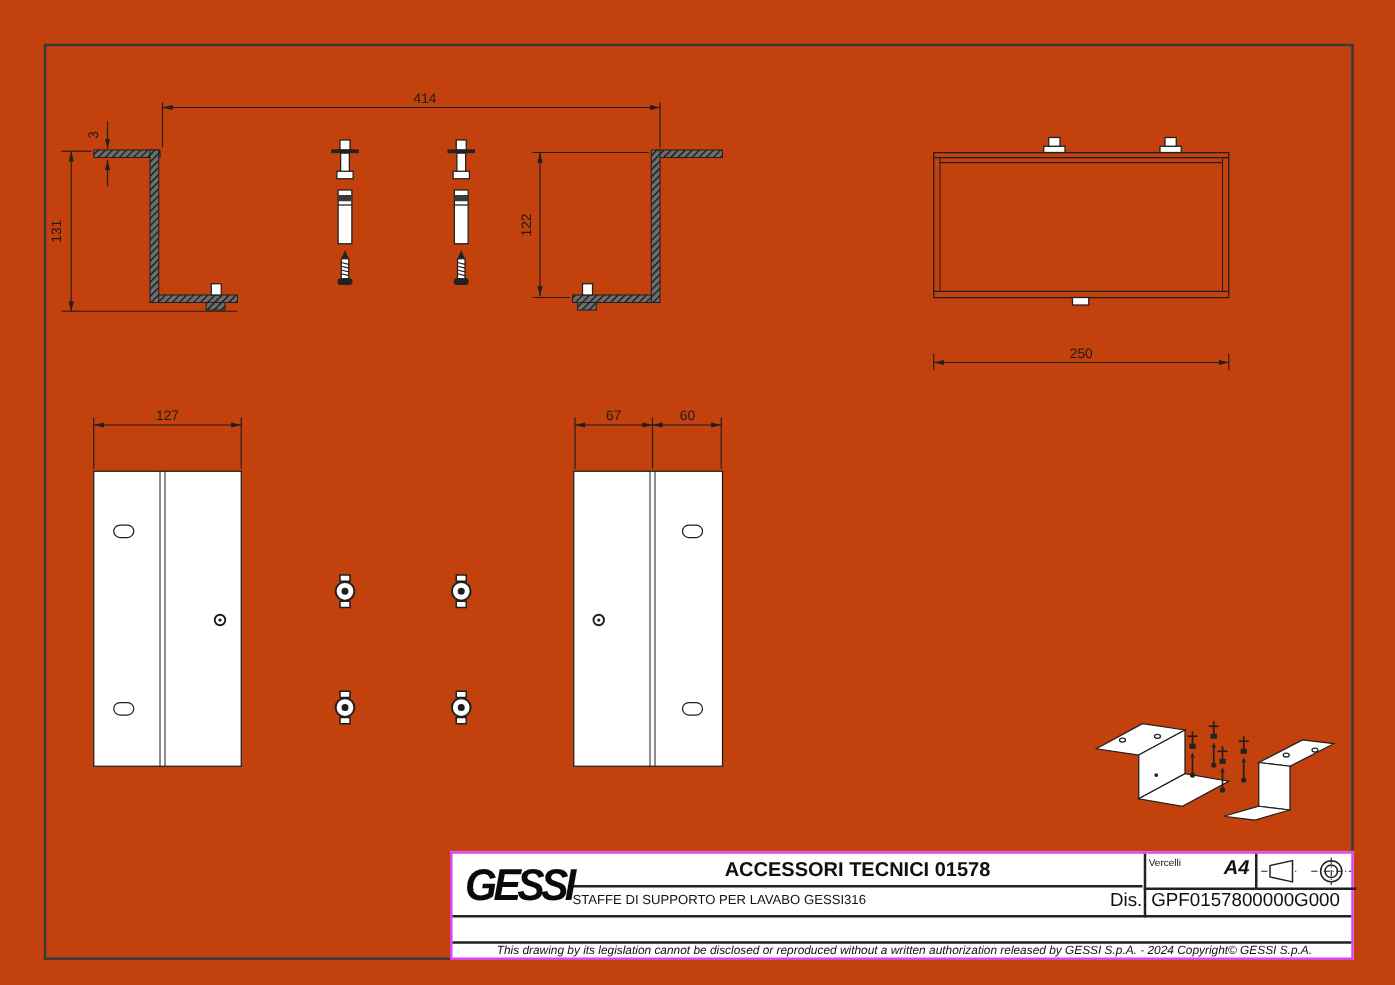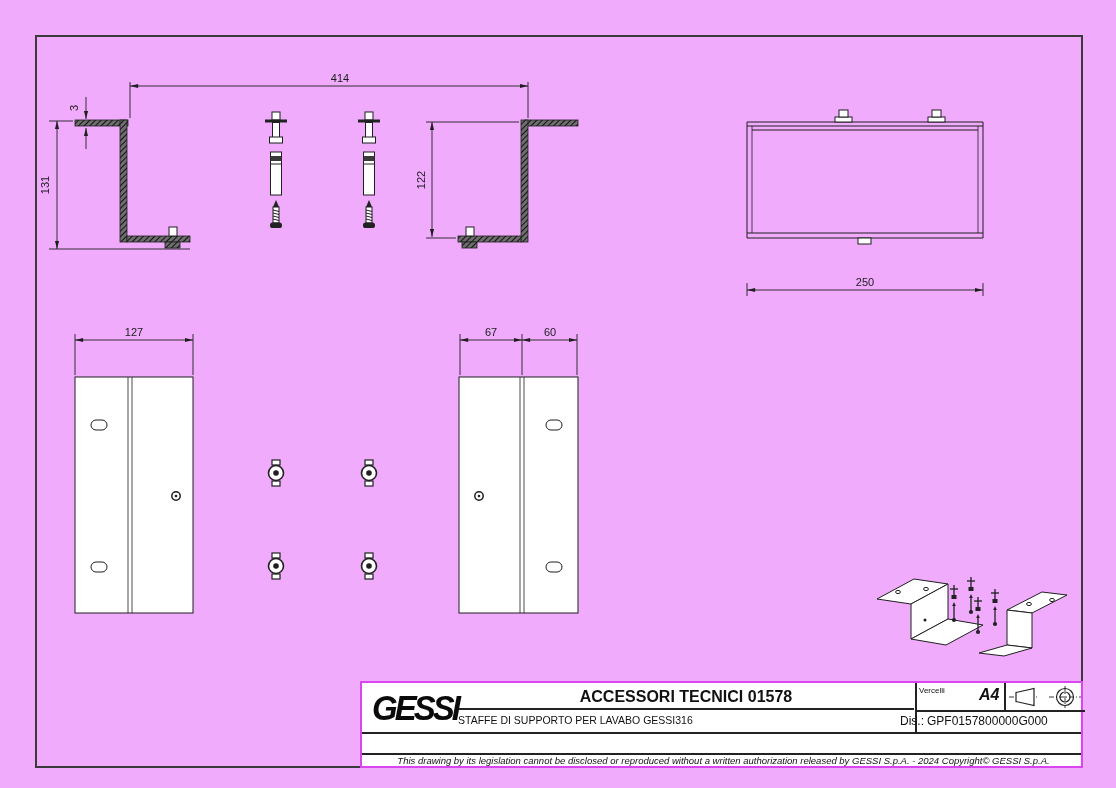--- a/index.html
+++ b/index.html
@@ -1,35 +1,35 @@
 <!DOCTYPE html>
 <html><head>
 <meta charset="utf-8">
 <style>
   html,body{margin:0;padding:0;background:#ffffff;}
   body{width:1116px;height:788px;font-family:"Liberation Sans",sans-serif;}
-  .canvas{position:relative;width:1116px;height:788px;background:#f0abfc;overflow:hidden;}
+  .canvas{position:relative;width:1116px;height:788px;background:#c2410c;overflow:hidden;}
   .frame{position:absolute;left:35px;top:35px;width:1048px;height:733px;border:2px solid #3a3a3a;box-sizing:border-box;}
   svg.draw{position:absolute;left:0;top:0;}
   svg text{fill:#1c1c1c;font-family:"Liberation Sans",sans-serif;font-size:11px;}
 
   
   .tb{position:absolute;left:360px;top:681px;width:723px;height:87px;border:2px solid #d946ef;box-sizing:border-box;background:#fff;}
   .tb .vline,.tb .hline{position:absolute;background:#222;}
   .logo{position:absolute;left:10px;top:0;width:86px;height:49px;display:flex;align-items:center;justify-content:center;
         font-weight:bold;font-style:italic;font-size:33px;letter-spacing:-3px;color:#0a0a0a;transform:scaleY(1.08);}
   .title-main{position:absolute;left:96px;top:3px;width:456px;height:22px;line-height:22px;text-align:center;
         font-weight:bold;font-size:16px;color:#111;}
   .title-sub{position:absolute;left:96px;top:27px;width:456px;height:21px;line-height:21px;
         font-size:10.5px;color:#111;}
   .title-sep{position:absolute;left:96px;top:25px;width:456px;height:1.5px;background:#222;}
   .formato-label{position:absolute;left:557px;top:3px;font-size:8px;color:#111;}
   .formato-value{position:absolute;left:617px;top:3px;font-size:16px;font-weight:bold;font-style:italic;color:#111;}
   .proj{position:absolute;left:644px;top:1px;width:77px;height:25px;display:flex;align-items:center;justify-content:center;}
-  .dis{position:absolute;left:538px;top:26.5px;width:165px;height:24px;line-height:22px;font-size:12px;color:#111;white-space:nowrap;}
+  .dis{position:absolute;left:526px;top:26.5px;width:165px;height:24px;line-height:22px;font-size:15px;color:#111;white-space:nowrap;}
   .dis span{margin-right:3px;}
   .addr{position:absolute;left:0;top:49px;width:723px;height:21px;line-height:21px;text-align:center;font-size:10.3px;color:#111;white-space:nowrap;}
   .legal{position:absolute;left:0;top:70px;width:723px;height:28px;line-height:15px;text-align:center;
         font-size:9.5px;font-style:italic;color:#111;white-space:nowrap;}
 </style>
 </head>
 <body>
 
 <div class="canvas">
 

